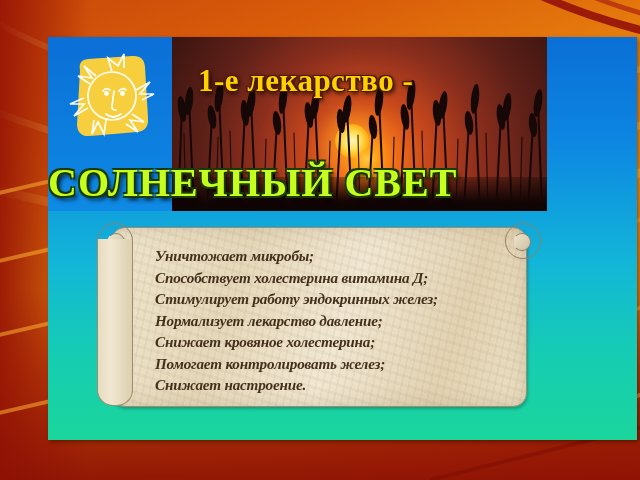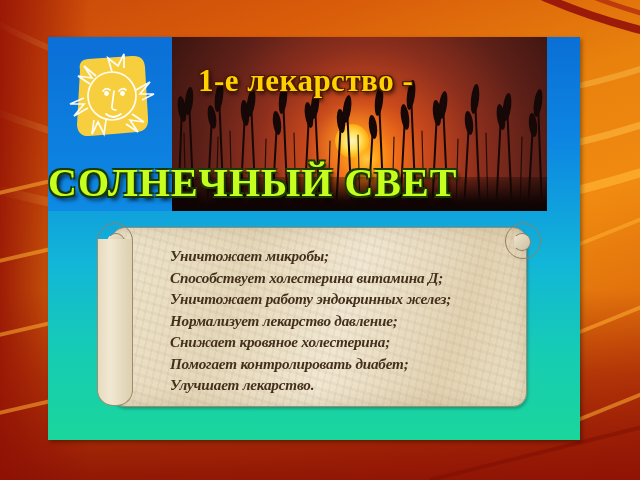--- a/index.html
+++ b/index.html
@@ -93,21 +93,21 @@
   .streak.s5 { left: 560px; top: 250px;  width: 150px; transform: rotate(-22deg); }
   .streak.s6 { left: 555px; top: 340px;  width: 160px; transform: rotate(-22deg); }
   .streak.s7 { left: 548px; top: 430px;  width: 170px; transform: rotate(-22deg); }
   .streak.s8 { left: 430px; top: 478px;  width: 260px; transform: rotate(-14deg); }
 
   
   #slide {
     position: absolute;
     left: 48px;
     top: 37px;
-    width: 532px;
+    width: 589px;
     height: 403px;
     background: linear-gradient(180deg, #0a6fd6 0%, #0d86e2 26%, #12b6d8 56%, #16ccb4 78%, #1ad69b 100%);
     box-shadow: 2px 2px 4px rgba(0,0,0,0.35);
     overflow: hidden;
   }
 
   
   .logo-block {
     position: absolute;
     left: 0px;
@@ -243,21 +243,21 @@
     top: 18px;
     width: 34px;
     height: 166px;
     border: 1px solid #9a8d72;
     border-top: none;
     border-radius: 0 0 16px 16px;
     background: linear-gradient(90deg, #e7dbbe 0%, #f1e8d3 35%, #ddcfae 100%);
   }
   .scroll-text {
     position: absolute;
-    left: 58px;
+    left: 43px;
     top: 17px;
     width: 370px;
     font-family: "Liberation Serif", serif;
     font-style: italic;
     font-weight: bold;
     font-size: 15.2px;
     line-height: 21.5px;
     color: #43301c;
     letter-spacing: -0.2px;
     white-space: nowrap;
@@ -388,25 +388,25 @@
     </div>
 
     <div class="title-top">1-е лекарство -</div>
     <div class="title-main">СОЛНЕЧНЫЙ  СВЕТ</div>
 
     <div class="scroll">
       <div class="scroll-body">
         <div class="scroll-text">
           <div>Уничтожает микробы;</div>
           <div>Способствует холестерина витамина Д;</div>
-          <div>Уничтожает работу эндокринных желез;</div>
+          <div>Стимулирует работу эндокринных желез;</div>
           <div>Нормализует лекарство давление;</div>
           <div>Снижает кровяное холестерина;</div>
-          <div>Помогает контролировать диабет;</div>
-          <div>Улучшает лекарство.</div>
+          <div>Помогает контролировать желез;</div>
+          <div>Снижает настроение.</div>
         </div>
       </div>
       <div class="roll roll-left">
         <div class="roll-curl"></div>
       </div>
       <div class="roll-stem"></div>
       <div class="roll roll-right">
         <div class="roll-curl"></div>
       </div>
     </div>

